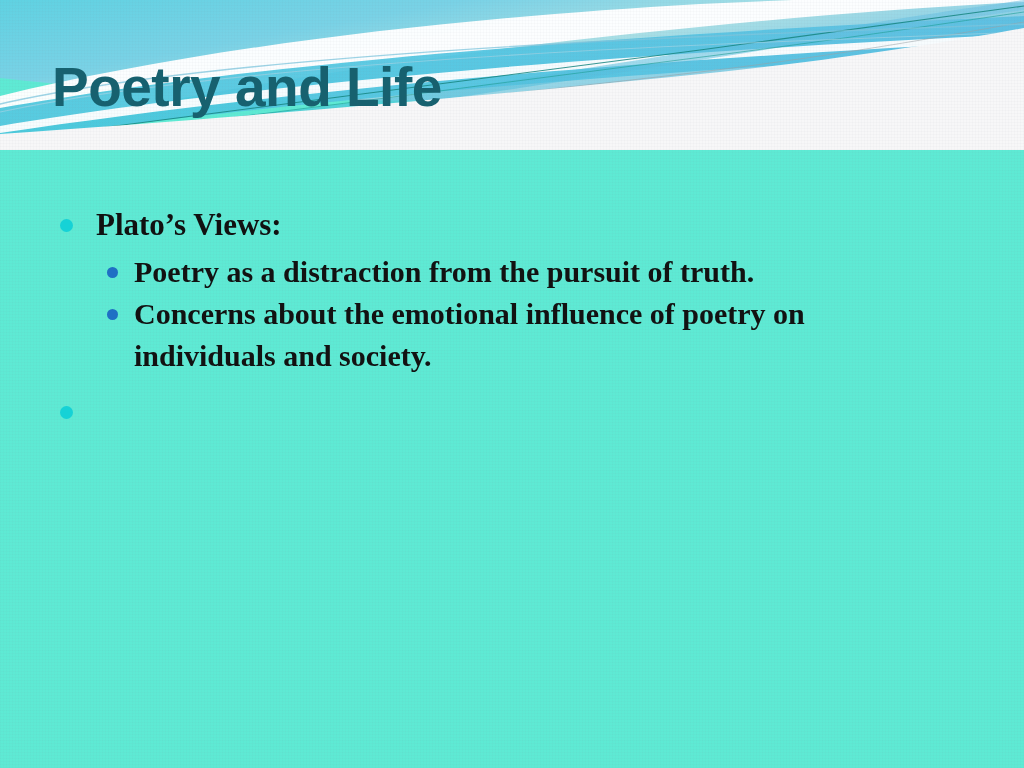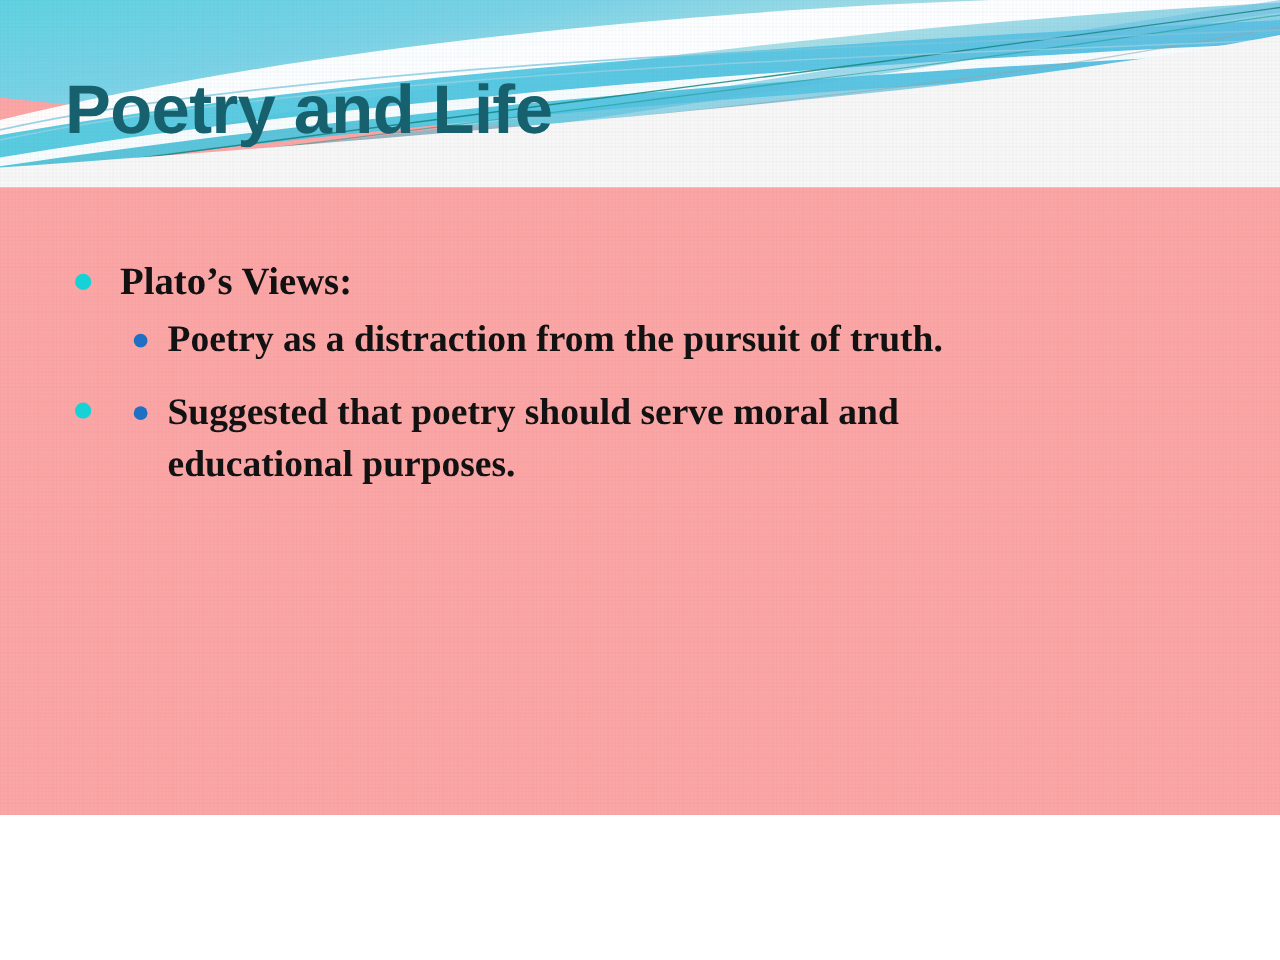--- a/index.html
+++ b/index.html
@@ -9,23 +9,23 @@
     background: #ffffff;
   }
 
   body {
     font-family: "Liberation Serif", "DejaVu Serif", serif;
   }
 
   .slide {
     position: relative;
     width: 1024px;
-    height: 652px;
+    height: 768px;
     overflow: hidden;
-    background: #fca5a5;
+    background: #5eead4;
   }
 
   
   .slide-texture {
     position: absolute;
     inset: 0;
     pointer-events: none;
     background-image:
       repeating-linear-gradient(0deg, rgba(120,120,135,0.030) 0px, rgba(120,120,135,0.030) 1px, rgba(0,0,0,0) 1px, rgba(0,0,0,0) 3px),
       repeating-linear-gradient(90deg, rgba(120,120,135,0.030) 0px, rgba(120,120,135,0.030) 1px, rgba(0,0,0,0) 1px, rgba(0,0,0,0) 3px);
@@ -196,35 +196,35 @@
       <li class="lvl1">
         <span class="dot"></span>
         <span>Plato’s Views:</span>
       </li>
       <li>
         <ul class="sub-list">
           <li class="lvl2">
             <span class="dot"></span>
             <span class="wrap-line">Poetry as a distraction from the pursuit of truth.</span>
           </li>
+          <li class="lvl2">
+            <span class="dot"></span>
+            <span class="wrap-line">Concerns about the emotional influence of poetry on</span>
+            <span class="wrap-line">individuals and society.</span>
+          </li>
         </ul>
       </li>
 
       <li class="group-gap"></li>
 
       <li class="lvl1">
         <span class="dot"></span>
       </li>
       <li>
         <ul class="sub-list">
-          <li class="lvl2">
-            <span class="dot"></span>
-            <span class="wrap-line">Suggested that poetry should serve moral and</span>
-            <span class="wrap-line">educational purposes.</span>
-          </li>
         </ul>
       </li>
 
     </ul>
   </div>
 
   <div class="slide-texture"></div>
 </div>
 
 </body></html>

